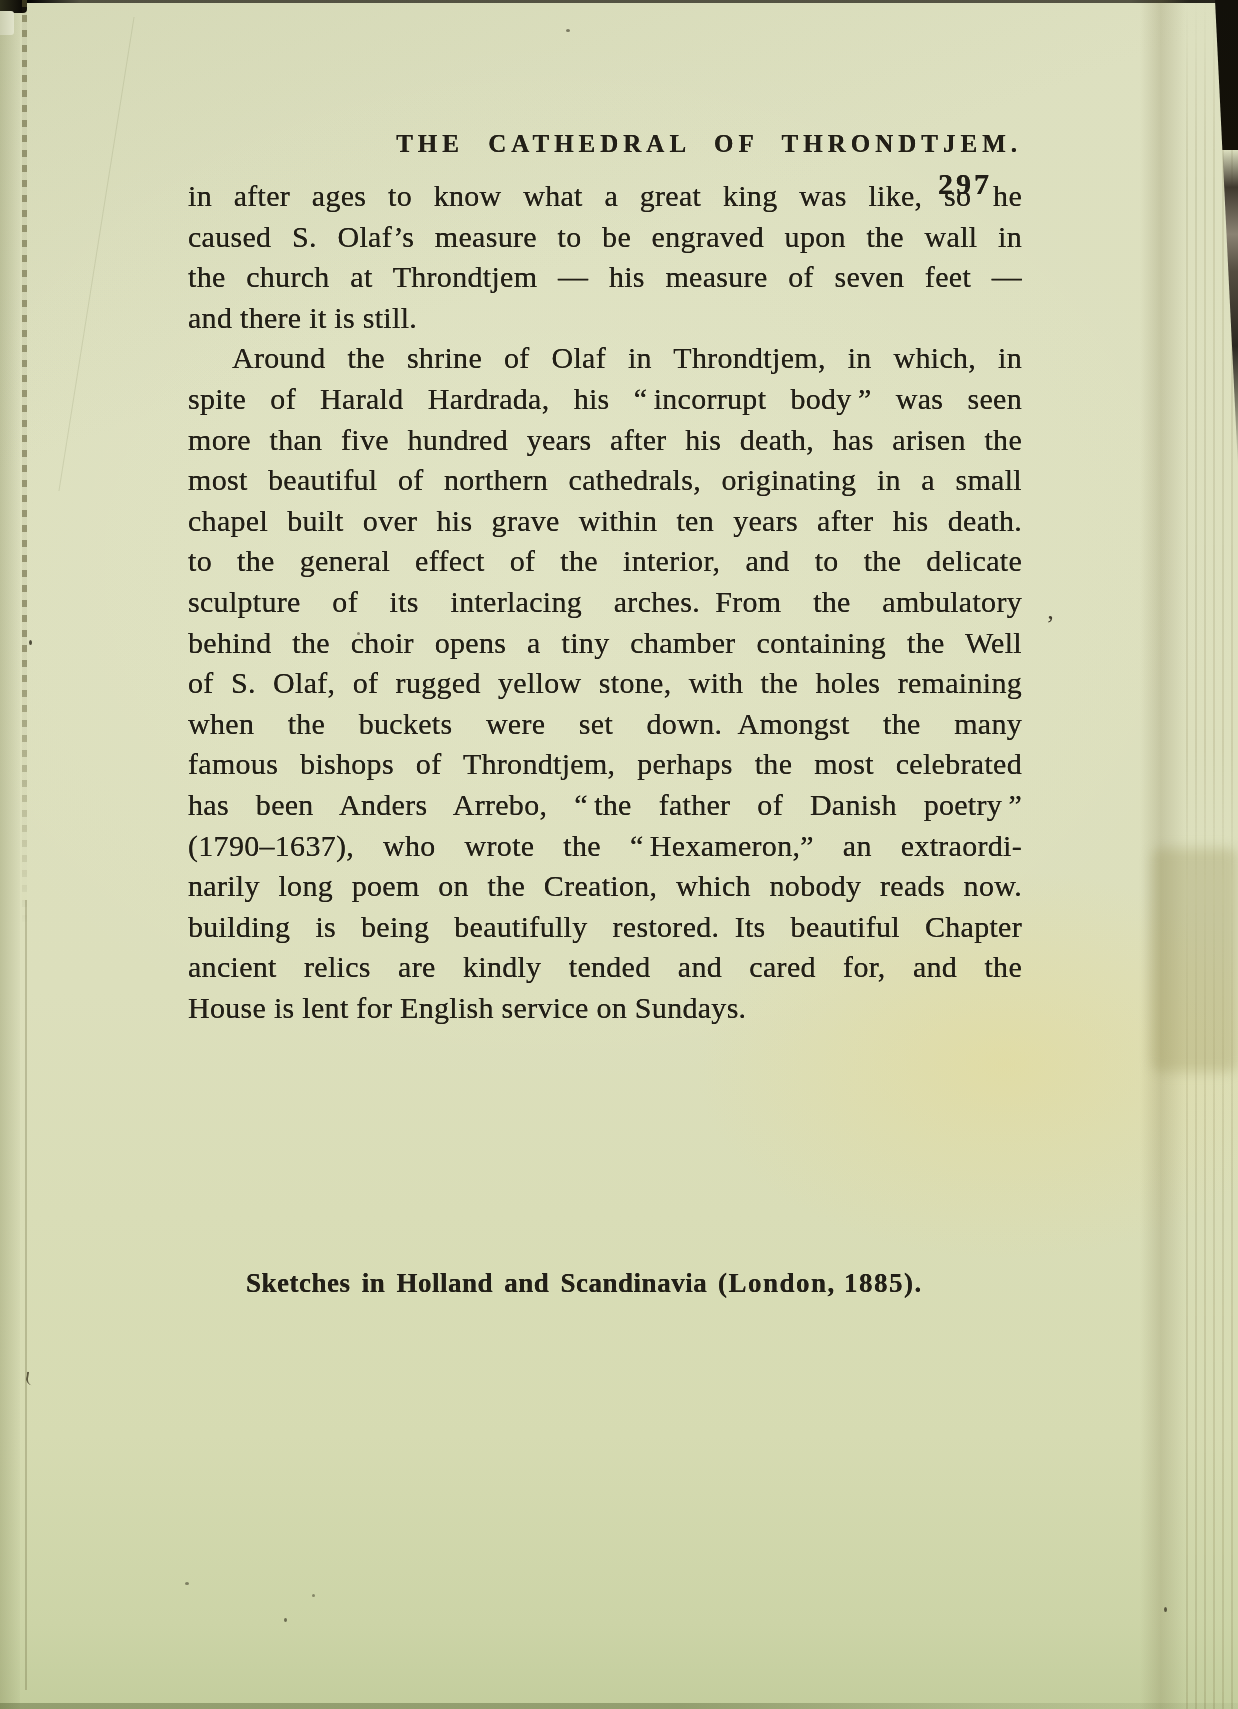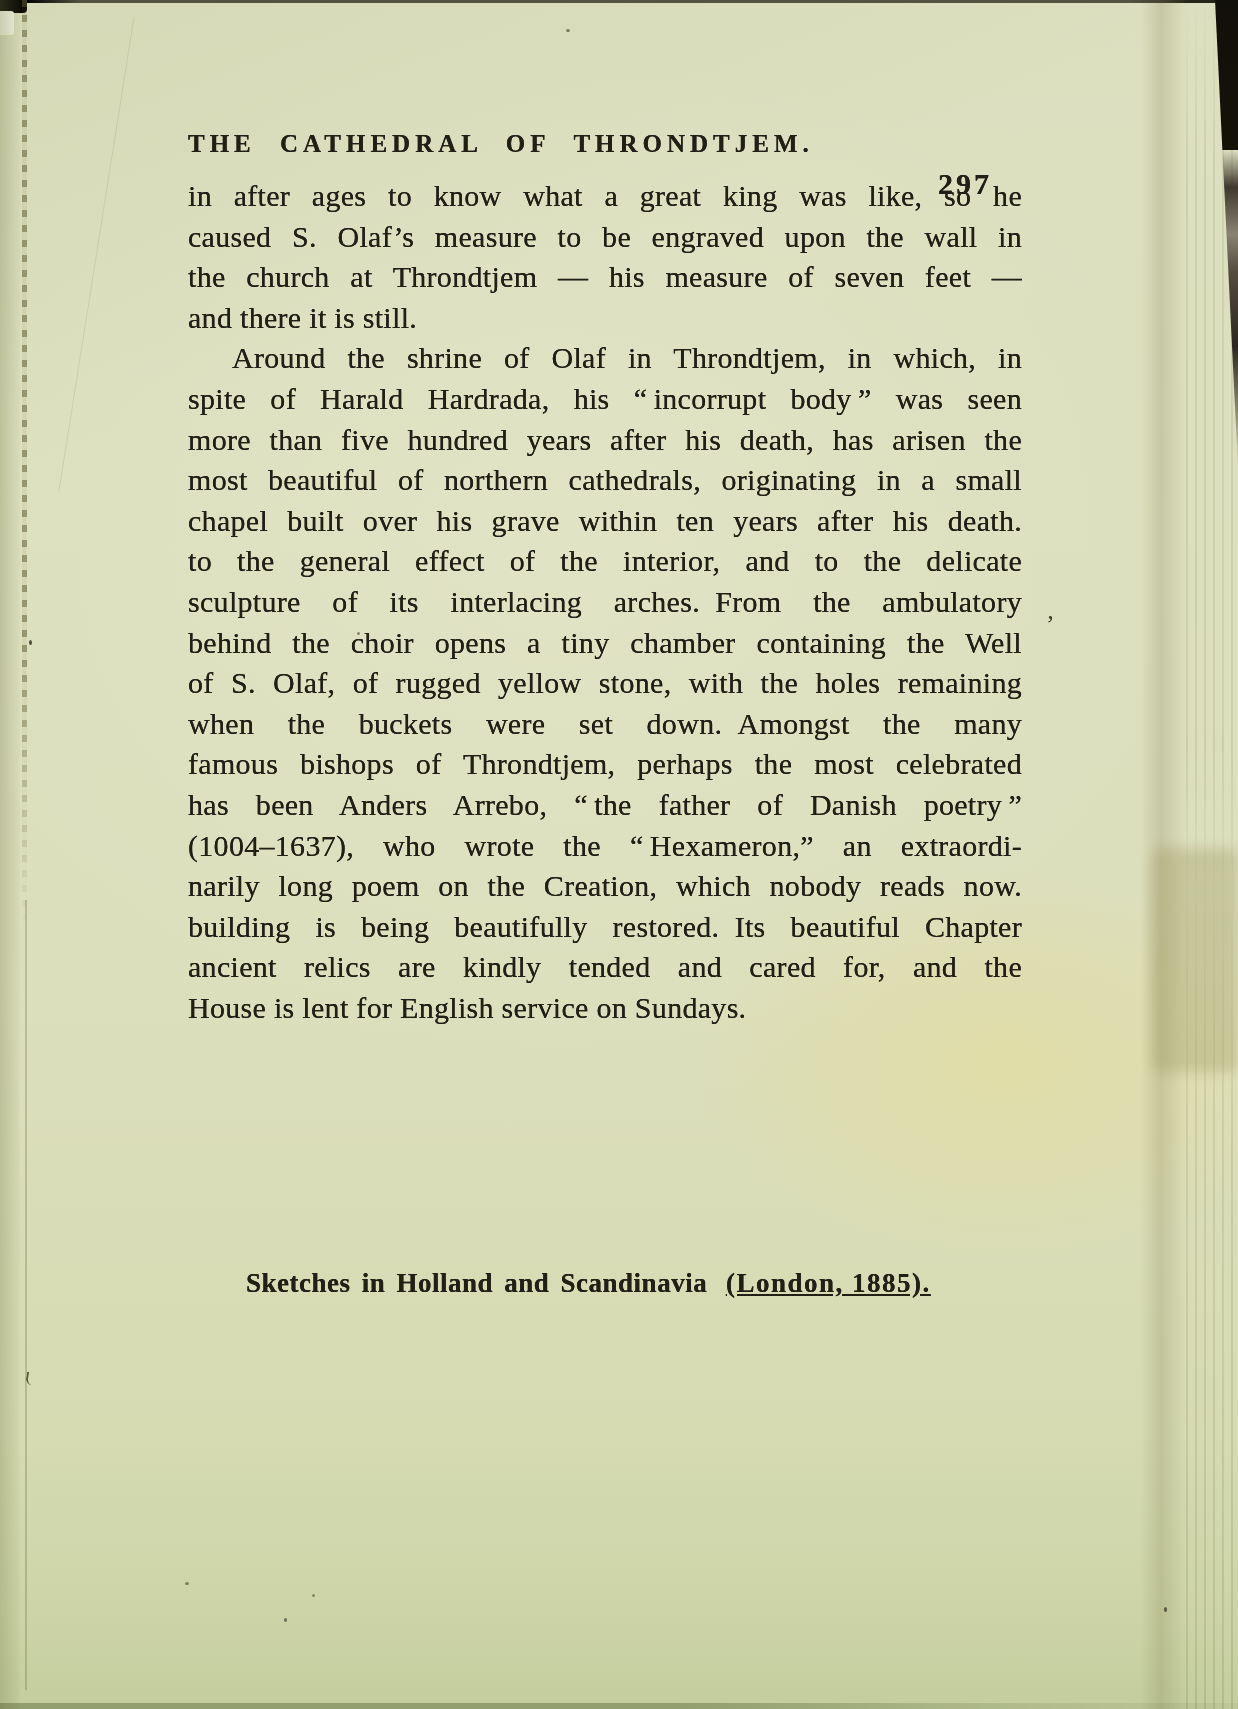--- a/index.html
+++ b/index.html
@@ -11,21 +11,21 @@
     color:var(--ink,#221f17);
     background:
       radial-gradient(ellipse 430px 270px at 1005px 1065px, rgba(231,217,142,0.45), rgba(231,217,142,0) 72%),
       radial-gradient(ellipse 920px 720px at 45% 33%, rgba(250,252,235,0.14), rgba(250,252,235,0) 75%),
       linear-gradient(160deg, rgba(186,192,150,0.22) 0%, rgba(0,0,0,0) 22%),
       linear-gradient(to bottom, #dde0c0 0%, #dcdfbc 58%, #d6dbb2 84%, #ccd4a7 95%, #c3cd9d 100%);
   }
   
   .running-header{
     position:absolute;left:188px;top:130px;width:834px;
-    text-align:left;font-size:25px;font-weight:bold;
+    text-align:right;font-size:25px;font-weight:bold;
     letter-spacing:5px;word-spacing:13px;
     text-shadow:0 0 0.5px currentColor;
   }
   .page-number{
     position:absolute;left:938px;top:128px;width:80px;
     font-size:30px;letter-spacing:3px;font-weight:600;
     text-shadow:0 0 0.5px currentColor;
     margin-top:39px;
   }
   .body-text{
@@ -39,21 +39,21 @@
     overflow:visible;
   }
   .line.plain{text-align-last:left;}
   .line.indented{text-indent:44px;}
   .citation{
     position:absolute;left:246px;top:1268px;width:780px;
     font-size:27px;font-weight:bold;
     text-shadow:0 0 0.4px currentColor;
   }
   .cit-title{letter-spacing:0.5px;word-spacing:4px;}
-  .cit-imprint{font-style:normal;margin-left:12px;letter-spacing:1.5px;text-decoration:underline;}
+  .cit-imprint{font-style:normal;margin-left:4px;letter-spacing:1.5px;}
   
   .top-edge{position:absolute;left:0;top:0;width:1238px;height:3px;
     background:linear-gradient(to right,#000 0 26px,rgba(32,29,20,0.72) 80px 1130px,rgba(18,16,10,0.9) 1190px 100%);}
   .corner-mark-tl{position:absolute;left:0;top:0;width:27px;height:13px;background:#0c0a06;border-radius:0 0 4px 0;}
   .corner-notch{position:absolute;left:0;top:11px;width:14px;height:24px;background:#f0f2dd;border-radius:0 3px 3px 0;}
   .left-shade{position:absolute;left:0;top:0;width:20px;height:100%;
     background:linear-gradient(to right,rgba(118,123,74,0.30),rgba(118,123,74,0.04));}
   .stitch{position:absolute;left:22px;top:0;width:5px;height:930px;
     background:repeating-linear-gradient(to bottom,rgba(92,88,48,0.55) 0 7px,rgba(92,88,48,0.07) 7px 15px);
     -webkit-mask-image:linear-gradient(to bottom,#000 70%,transparent 100%);
@@ -99,21 +99,21 @@
     <div class="line">more than five hundred years after his death, has arisen the</div>
     <div class="line">most beautiful of northern cathedrals, originating in a small</div>
     <div class="line">chapel built over his grave within ten years after his death.</div>
     <div class="line">to the general effect of the interior, and to the delicate</div>
     <div class="line">sculpture of its interlacing arches. From the ambulatory</div>
     <div class="line">behind the choir opens a tiny chamber containing the Well</div>
     <div class="line">of S. Olaf, of rugged yellow stone, with the holes remaining</div>
     <div class="line">when the buckets were set down. Amongst the many</div>
     <div class="line">famous bishops of Throndtjem, perhaps the most celebrated</div>
     <div class="line">has been Anders Arrebo, “ the father of Danish poetry ”</div>
-    <div class="line">(1004–1637), who wrote the “ Hexameron,” an extraordi-</div>
+    <div class="line">(1790–1637), who wrote the “ Hexameron,” an extraordi-</div>
     <div class="line">narily long poem on the Creation, which nobody reads now.</div>
     <div class="line">building is being beautifully restored. Its beautiful Chapter</div>
     <div class="line">ancient relics are kindly tended and cared for, and the</div>
     <div class="line plain">House is lent for English service on Sundays.</div>
   </div>
 
   <div class="citation">
     <span class="cit-title">Sketches in Holland and Scandinavia</span>
     <span class="cit-imprint">(London, 1885).</span>
   </div>

